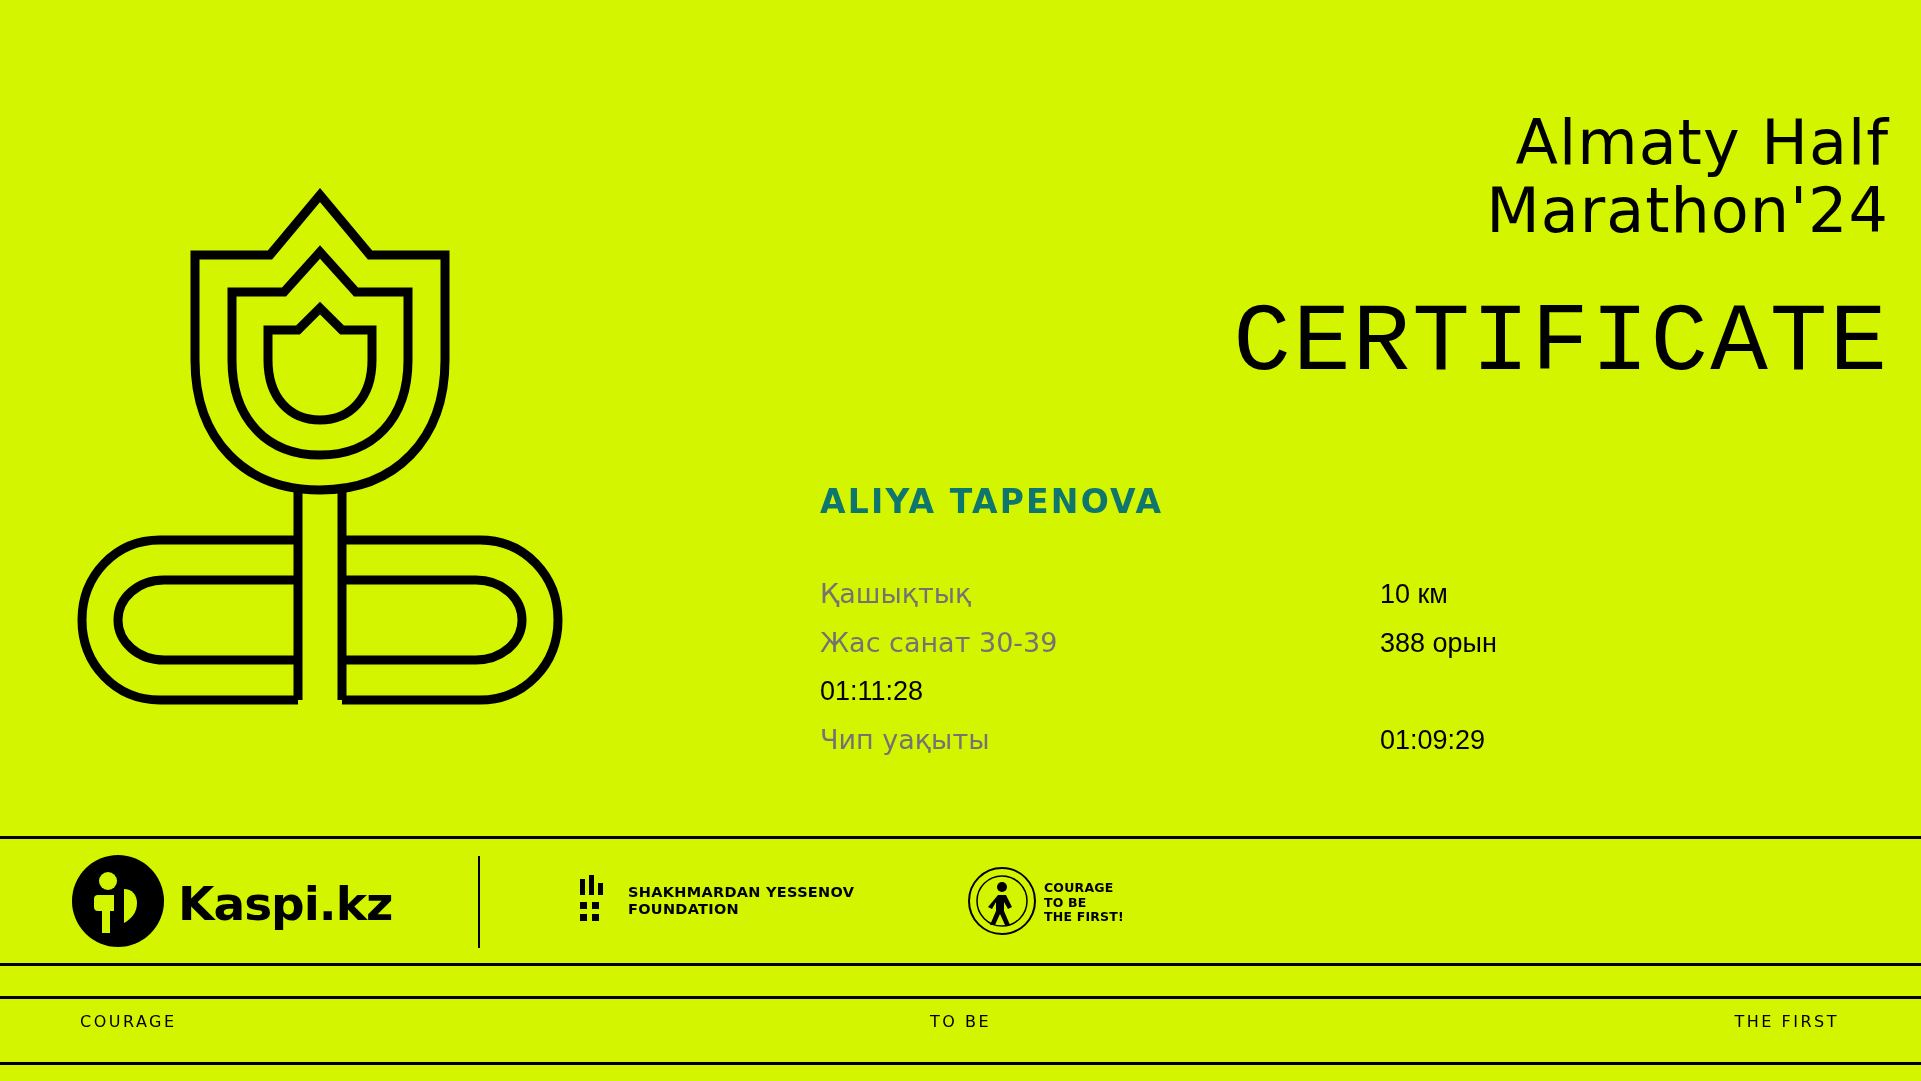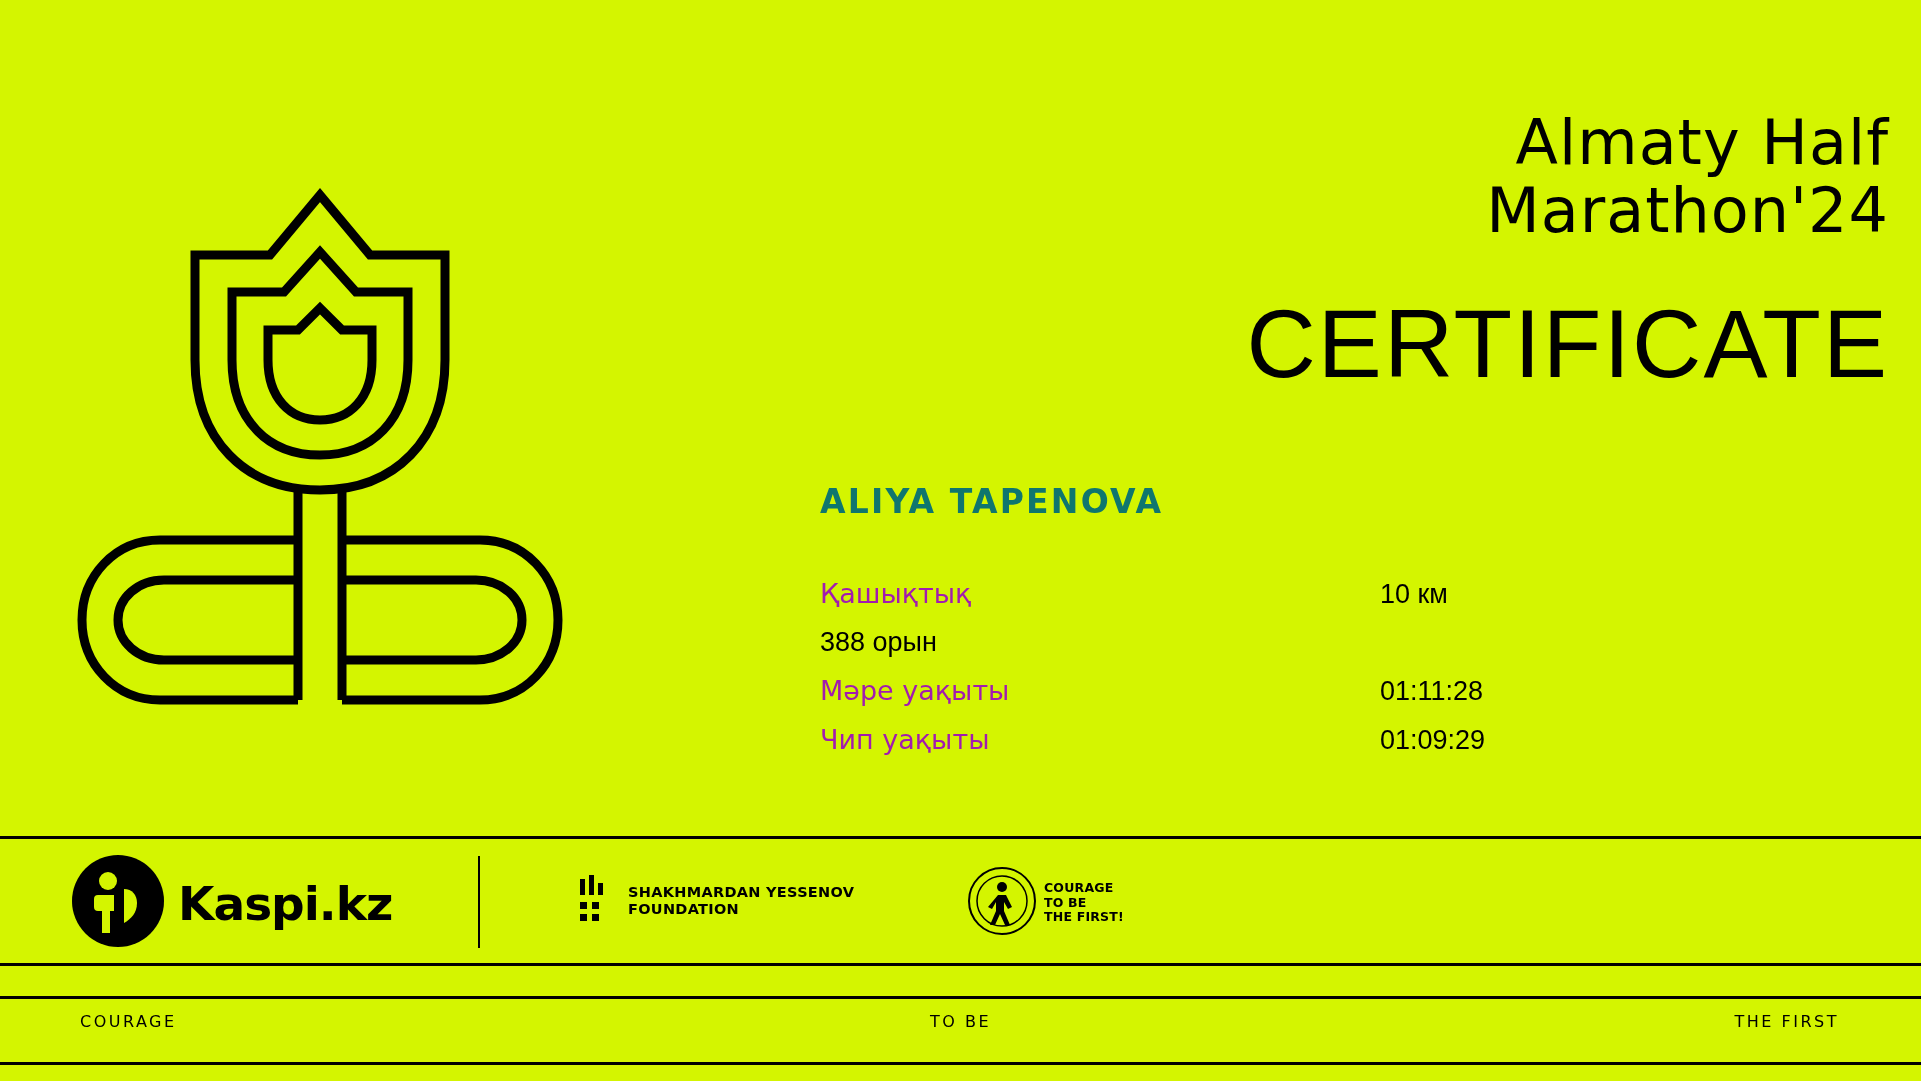--- a/index.html
+++ b/index.html
@@ -41,21 +41,21 @@
     font-size: 62px;
     line-height: 68px;
     letter-spacing: 1px;
     color: #000;
     font-weight: 400;
   }
   .cert-word {
     position: absolute;
     right: 32px;
     top: 296px;
-    font-family: Liberation Sans, sans-serif;
+    font-family: Liberation Mono, monospace;
     font-size: 96px;
     line-height: 96px;
     letter-spacing: 2px;
     color: #000;
     font-weight: 400;
     text-align: right;
   }
   .athlete {
     position: absolute;
     left: 820px;
@@ -76,21 +76,21 @@
   }
   .res-row {
     display: flex;
     align-items: baseline;
     margin-bottom: 17px;
   }
   .res-label {
     width: 560px;
     font-family: "DejaVu Sans", sans-serif;
     font-size: 27px;
-    color: #a21caf;
+    color: #737373;
   }
   .res-value {
     font-family: Liberation Sans, sans-serif;
     font-size: 27px;
     color: #000;
   }
 
   
   .hr {
     position: absolute;
@@ -223,24 +223,24 @@
   <div class="cert-word">CERTIFICATE</div>
 
   <div class="athlete">ALIYA TAPENOVA</div>
 
   <div class="results">
     <div class="res-row">
       <div class="res-label">Қашықтық</div>
       <div class="res-value">10 км</div>
     </div>
     <div class="res-row">
+      <div class="res-label">Жас санат 30-39</div>
       <div class="res-value">388 орын</div>
     </div>
     <div class="res-row">
-      <div class="res-label">Мәре уақыты</div>
       <div class="res-value">01:11:28</div>
     </div>
     <div class="res-row">
       <div class="res-label">Чип уақыты</div>
       <div class="res-value">01:09:29</div>
     </div>
   </div>
 
   <div class="hr hr-top"></div>
   <div class="hr hr-mid"></div>

